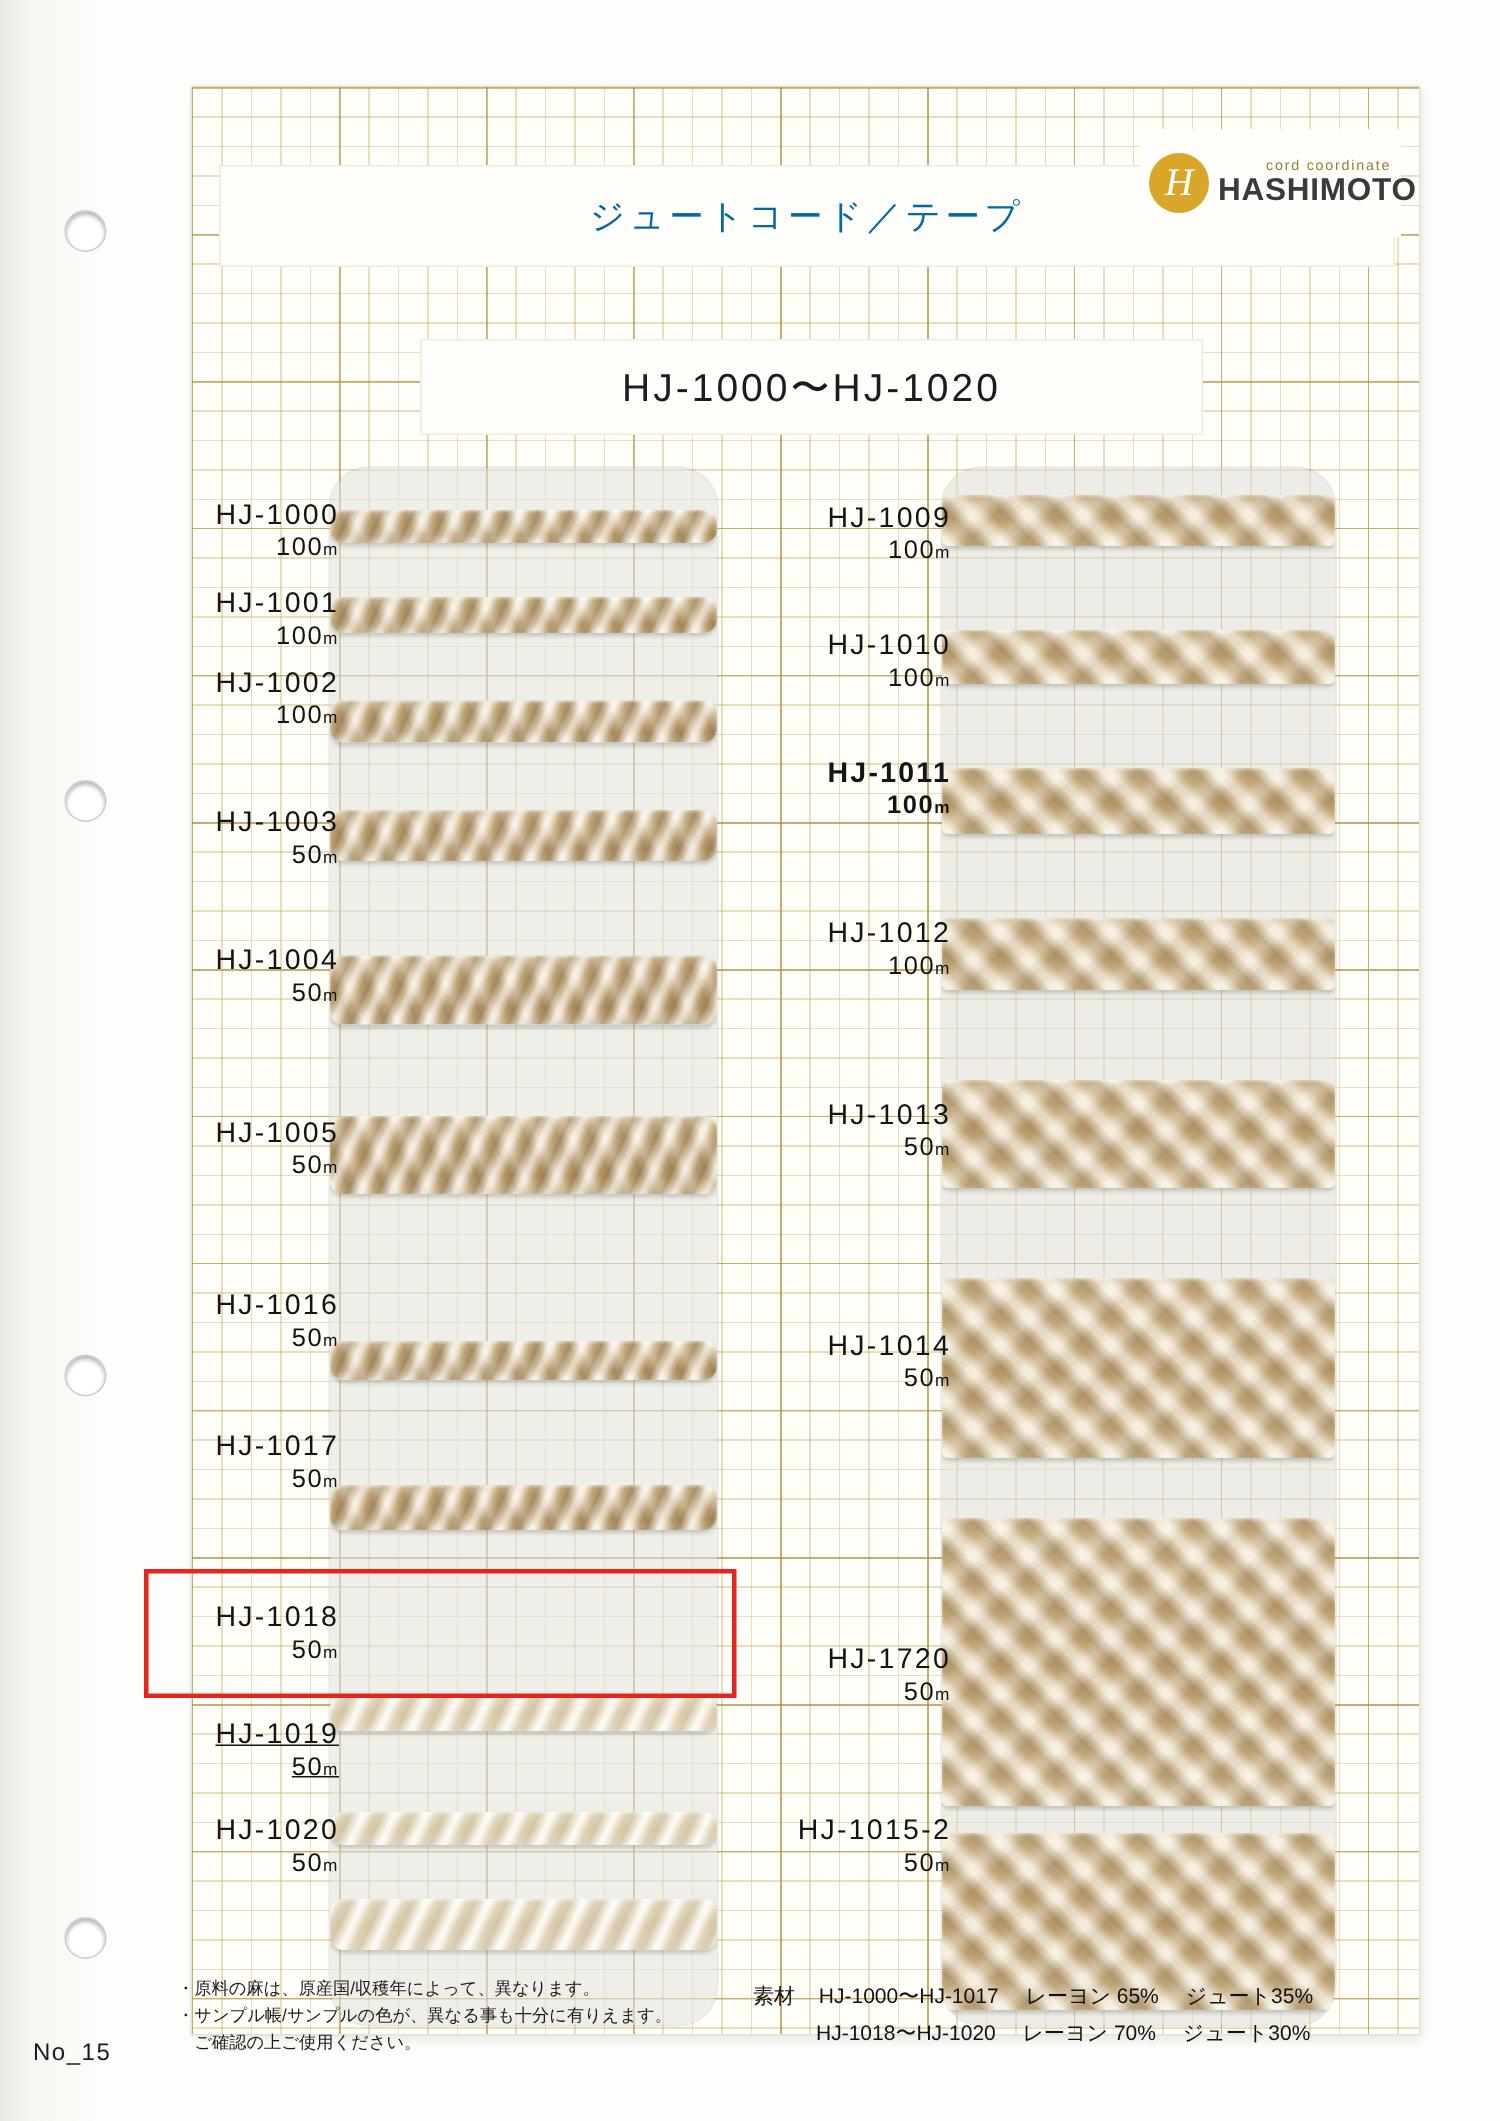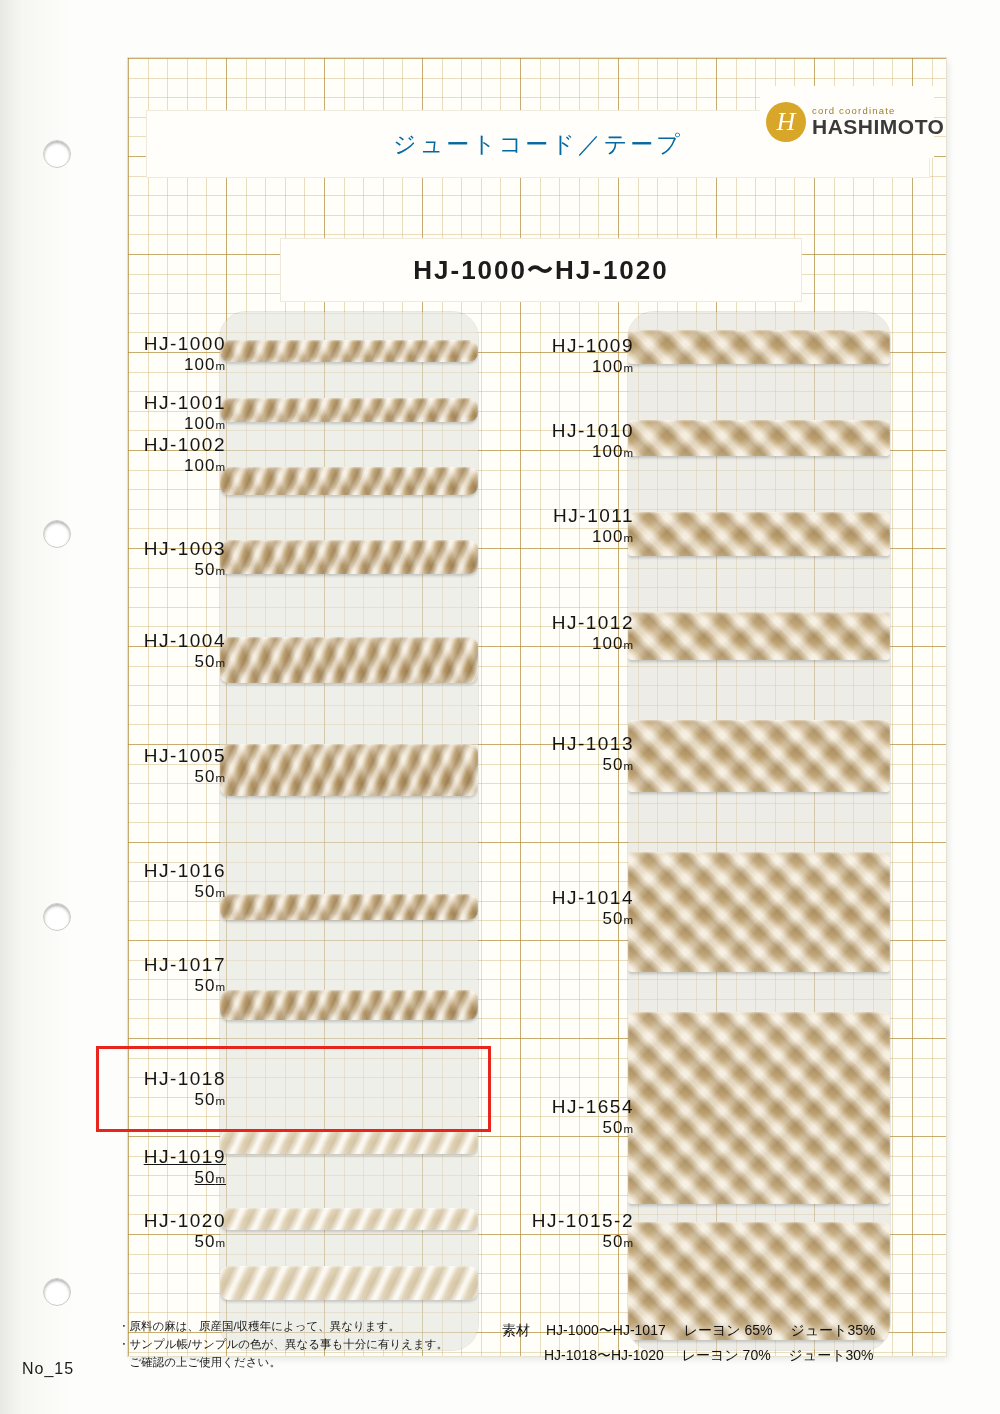--- a/index.html
+++ b/index.html
@@ -77,21 +77,21 @@
     align-items: center;
     justify-content: center;
   }
   #title-main {
     left: 18px; top: 52px; width: 782px; height: 66px;
   }
   #title-main .t {
     font-size: 23px; letter-spacing: 3px; color: #0369a1;
   }
   #title-sub {
-    left: 152px; top: 180px; width: 520px; height: 62px; font-weight: bold;
+    left: 152px; top: 168px; width: 520px; height: 62px;
   }
   #title-sub .t {
     font-size: 26px; letter-spacing: 2px; color: #1c1c1c;
   }
 
   
   #logo {
     position: absolute;
     right: 12px; top: 28px;
     width: 174px; height: 72px;
@@ -113,21 +113,21 @@
     position: absolute;
     inset: 0;
     color: #fff;
     font-family: "Liberation Serif", serif;
     font-style: italic;
     font-size: 26px;
     display: flex; align-items: center; justify-content: center;
   }
   #logo .txt { line-height: 1.05; }
   #logo .small {
-    font-size: 9.5px; color: #9b7d2c; letter-spacing: 1.2px;
+    font-size: 9.5px; color: #9b7d2c; letter-spacing: 1.2px; margin-left: 32px;
   }
   #logo .big {
     font-size: 21px; color: #3a3a3a; letter-spacing: 0.5px; font-weight: bold;
   }
 
   
   .panel {
     position: absolute;
     border-radius: 26px;
     overflow: hidden;
@@ -297,21 +297,21 @@
   </div>
 
   <div class="label" style="left: 118px; top: 333px; width: 108px;">
     <div class="code">HJ-1000</div>
     <div class="len"><span>100</span><span class="unit">m</span></div>
   </div>
   <div class="label" style="left: 118px; top: 392px; width: 108px;">
     <div class="code">HJ-1001</div>
     <div class="len"><span>100</span><span class="unit">m</span></div>
   </div>
-  <div class="label" style="left: 118px; top: 434px; width: 108px;">
+  <div class="label" style="left: 118px; top: 445px; width: 108px;">
     <div class="code">HJ-1002</div>
     <div class="len"><span>100</span><span class="unit">m</span></div>
   </div>
   <div class="label" style="left: 118px; top: 538px; width: 108px;">
     <div class="code">HJ-1003</div>
     <div class="len"><span>50</span><span class="unit">m</span></div>
   </div>
   <div class="label" style="left: 118px; top: 630px; width: 108px;">
     <div class="code">HJ-1004</div>
     <div class="len"><span>50</span><span class="unit">m</span></div>
@@ -342,38 +342,38 @@
   </div>
 
   <div class="label" style="left: 522px; top: 335px; width: 112px;">
     <div class="code">HJ-1009</div>
     <div class="len"><span>100</span><span class="unit">m</span></div>
   </div>
   <div class="label" style="left: 522px; top: 420px; width: 112px;">
     <div class="code">HJ-1010</div>
     <div class="len"><span>100</span><span class="unit">m</span></div>
   </div>
-  <div class="label" style="left: 522px; top: 505px; width: 112px;">
+  <div class="label" style="left: 522px; top: 505px; width: 112px; font-weight: bold;">
     <div class="code">HJ-1011</div>
     <div class="len"><span>100</span><span class="unit">m</span></div>
   </div>
   <div class="label" style="left: 522px; top: 612px; width: 112px;">
     <div class="code">HJ-1012</div>
     <div class="len"><span>100</span><span class="unit">m</span></div>
   </div>
   <div class="label" style="left: 522px; top: 733px; width: 112px;">
     <div class="code">HJ-1013</div>
     <div class="len"><span>50</span><span class="unit">m</span></div>
   </div>
   <div class="label" style="left: 522px; top: 887px; width: 112px;">
     <div class="code">HJ-1014</div>
     <div class="len"><span>50</span><span class="unit">m</span></div>
   </div>
   <div class="label" style="left: 512px; top: 1096px; width: 122px;">
-    <div class="code">HJ-1654</div>
+    <div class="code">HJ-1720</div>
     <div class="len"><span>50</span><span class="unit">m</span></div>
   </div>
   <div class="label" style="left: 500px; top: 1210px; width: 134px;">
     <div class="code">HJ-1015-2</div>
     <div class="len"><span>50</span><span class="unit">m</span></div>
   </div>
 
   <div id="highlight"></div>
 
   <div id="notes">

